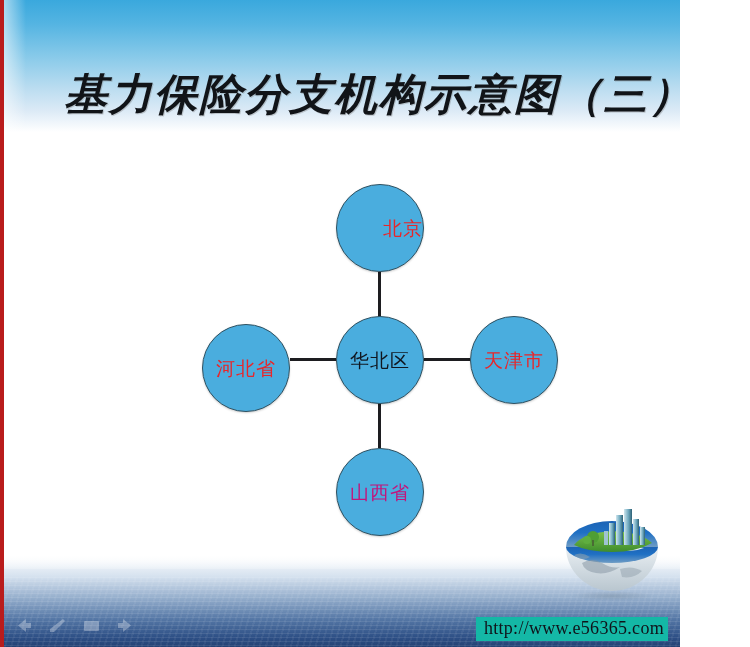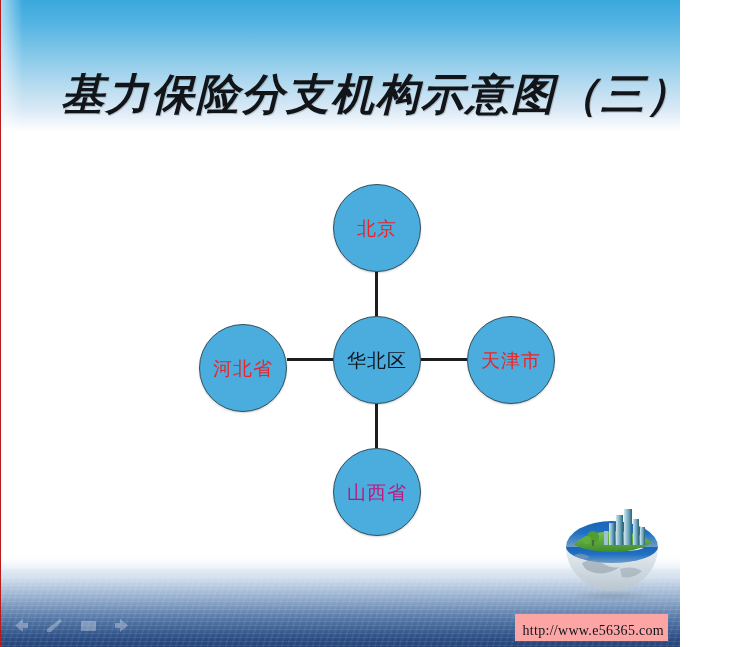--- a/index.html
+++ b/index.html
@@ -11,21 +11,21 @@
   body {
     font-family: "Liberation Sans", sans-serif;
   }
 
   .slide {
     position: relative;
     width: 680px;
     height: 647px;
     overflow: hidden;
     background: #ffffff;
-    border-left: 1px solid #b91c1c;
+    border-left: 4px solid #b91c1c;
     box-sizing: border-box;
   }
 
   
   .bg-sky {
     position: absolute;
     left: 0; top: 0;
     width: 100%;
     height: 132px;
     background: linear-gradient(to bottom,
@@ -158,25 +158,25 @@
     border-radius: 50%;
     background: radial-gradient(ellipse at center, rgba(120,140,160,0.45) 0%, rgba(255,255,255,0) 70%);
   }
 
   
   .url {
     position: absolute;
     right: 12px;
     bottom: 6px;
     font-family: "Liberation Serif", "DejaVu Serif", serif;
-    font-size: 14px;
+    font-size: 18px;
     color: #10131a;
     letter-spacing: .3px;
-    background: #fca5a5;
-    padding: 9px 4px 2px 8px;
+    background: #14b8a6;
+    padding: 1px 4px 2px 8px;
   }
 
   
   .navbar {
     position: absolute;
     left: 10px;
     bottom: 14px;
     display: flex;
     gap: 15px;
     opacity: .30;
@@ -202,21 +202,21 @@
 
   <div class="title">基力保险分支机构示意图（三）</div>
 
   <div class="diagram">
 
     <div class="connector conn-v" style="left:374px; top:272px; height:46px;"></div>
     <div class="connector conn-v" style="left:374px; top:402px; height:46px;"></div>
     <div class="connector conn-h" style="left:286px; top:358px; width:46px;"></div>
     <div class="connector conn-h" style="left:420px; top:358px; width:46px;"></div>
 
-    <div class="node" style="left:332px; top:184px;">
+    <div class="node" style="left:332px; top:184px;justify-content:flex-end;">
       <span class="node-label label-red">北京</span>
     </div>
 
     <div class="node" style="left:198px; top:324px;">
       <span class="node-label label-red">河北省</span>
     </div>
 
     <div class="node" style="left:332px; top:316px;">
       <span class="node-label label-dark">华北区</span>
     </div>

